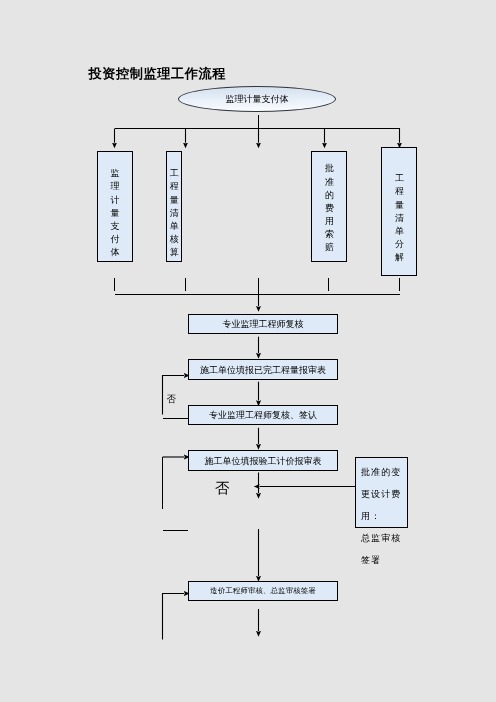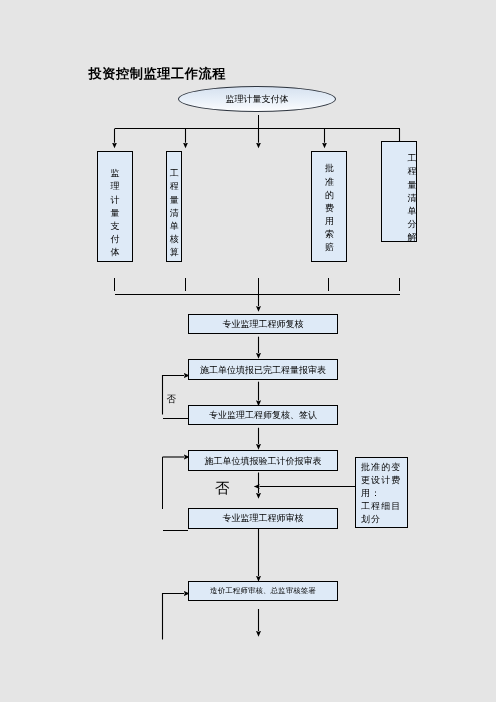--- a/index.html
+++ b/index.html
@@ -91,21 +91,21 @@
   }
   .label.big {
     font-size: 14.5px;
   }
   .note {
     position: absolute;
     box-sizing: border-box;
     background: #deeaf7;
     border: 1px solid #000000;
     font-size: 9px;
-    line-height: 13px;
+    line-height: 22px;
     letter-spacing: 1.1px;
     padding: 3px 1px 0 5px;
   }
 </style>
 </head>
 <body>
 
 <div id="page">
 
   <div class="title">投资控制监理工作流程</div>
@@ -165,44 +165,41 @@
 
   <div class="node" style="left:96.9px;top:151px;width:36.2px;height:111px;">
     <span class="vbox">监理计量支付体</span>
   </div>
   <div class="node" style="left:166.2px;top:151px;width:16px;height:111px;">
     <span class="vbox">工程量清单核算</span>
   </div>
   <div class="node" style="left:311.3px;top:151px;width:36.2px;height:111px;">
     <span class="vbox six">批准的费用索赔</span>
   </div>
-  <div class="node" style="left:381.3px;top:141px;width:36.2px;height:101px;justify-content:flex-end;">
+  <div class="node" style="left:381.3px;top:147px;width:36.2px;height:129px;">
     <span class="vbox">工程量清单分解</span>
   </div>
 
   <div class="node" style="left:188px;top:314px;width:150px;height:20px;">
     <span>专业监理工程师复核</span>
   </div>
   <div class="node" style="left:188px;top:405px;width:150px;height:20px;">
     <span>专业监理工程师复核、签认</span>
   </div>
   <div class="node" style="left:188px;top:359px;width:150px;height:21px;">
     <span>施工单位填报已完工程量报审表</span>
   </div>
   <div class="node" style="left:188px;top:450px;width:150px;height:21px;justify-content:center;">
     <span>施工单位填报验工计价报审表</span>
   </div>
-  <div class="node" style="left:188px;top:508px;width:150px;height:20.5px;">
-    <span>专业监理工程师审核</span>
-  </div>
   <div class="node sm" style="left:188px;top:581px;width:150px;height:20px;">
     <span>造价工程师审核、总监审核签署</span>
   </div>
 
   <div class="note" style="left:355px;top:457px;width:53px;height:71px;">
     <div>批准的变更设计费用：</div>
-    <div>工程细目划分</div>
+    <div>总监审核签署</div>
   </div>
 
   <div class="label" style="left:166.5px;top:393.5px;">否</div>
   <div class="label big" style="left:215px;top:483px;">否</div>
 
 </div>
 
 </body></html>

